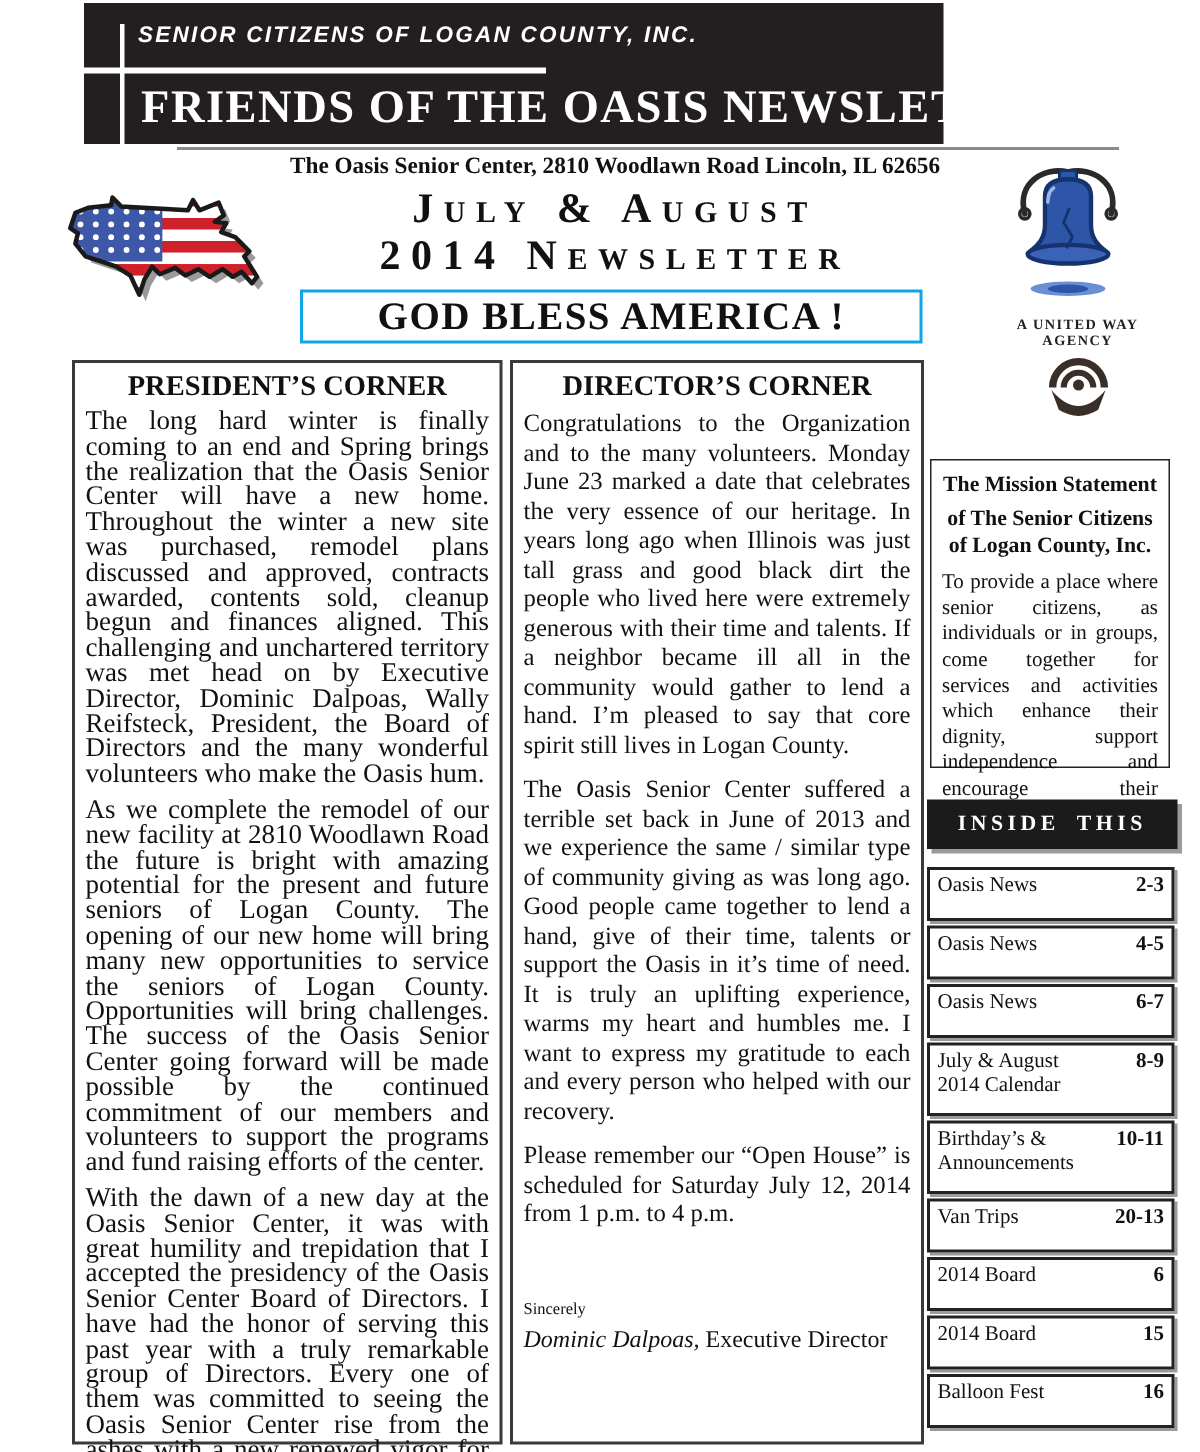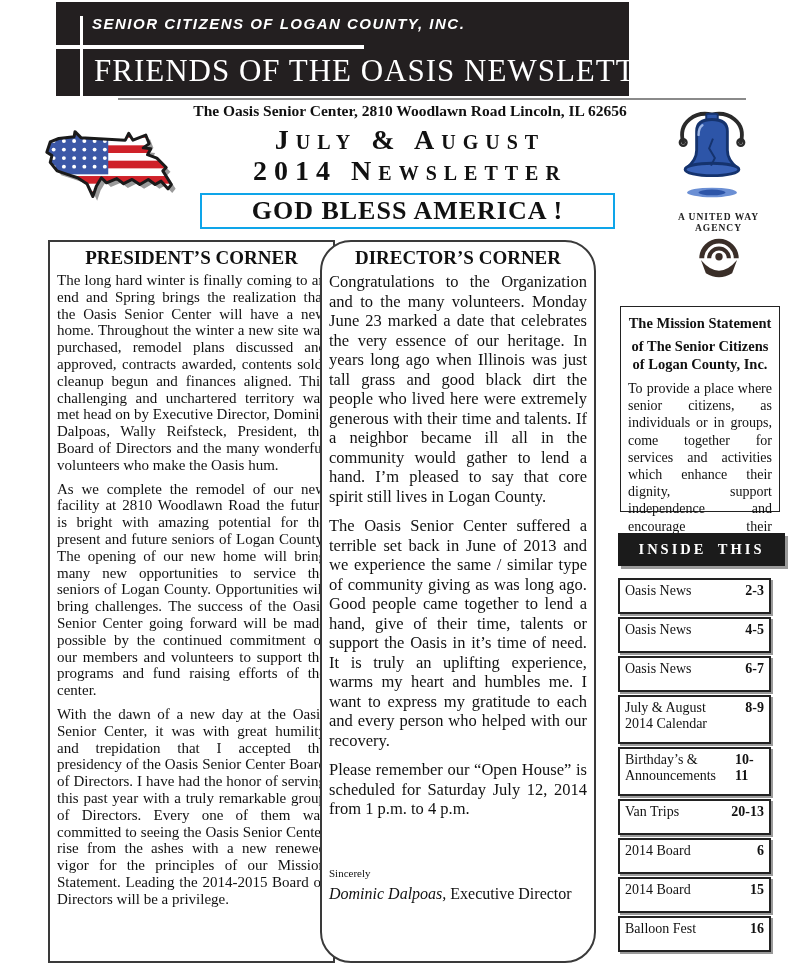--- a/index.html
+++ b/index.html
@@ -12,58 +12,58 @@
   
   .banner { position:absolute; left:56px; top:2px; width:573px; height:94px; background:#231f20; }
   .banner-org {
     position:absolute; left:36px; top:13px; color:#fff;
     font-family:"Liberation Sans","DejaVu Sans",sans-serif;
     font-style:italic; font-weight:bold; font-size:15px; letter-spacing:1.5px; white-space:nowrap;
   }
   .banner-rule { position:absolute; left:-2px; top:43px; width:310px; height:4px; background:#fff; }
   .banner-title {
     position:absolute; left:38px; top:51px; color:#fff;
-    font-weight:normal; font-size:31px; letter-spacing:1px; white-space:nowrap;
+    font-weight:bold; font-size:31px; letter-spacing:1px; white-space:nowrap;
   }
   .banner-cross { position:absolute; left:24px; top:14px; width:3px; height:80px; background:#fff; }
   .banner-shadow { position:absolute; left:118px; top:98px; width:628px; height:2px; background:#8a8a8a; }
   
   .address { position:absolute; left:110px; top:102px; width:600px; text-align:center;
     font-weight:bold; font-size:15.5px; }
   .issue { position:absolute; left:205px; top:124px; width:410px; text-align:center; }
   .issue-line { font-variant:small-caps; font-weight:bold; font-size:28px; letter-spacing:7px; line-height:31px; }
   .god-bless { position:absolute; left:200px; top:193px; width:415px; height:36px;
     border:2px solid #0ea5e9; text-align:center; font-weight:bold; font-size:26px;
     letter-spacing:1px; line-height:32px; }
   .flag-wrap { position:absolute; left:40px; top:126px; width:145px; height:112px; }
   .bell-wrap { position:absolute; left:664px; top:108px; width:96px; height:96px; }
   .uw-wrap { position:absolute; left:666px; top:212px; width:105px; text-align:center; }
   .uw-text { font-weight:bold; font-size:9.5px; letter-spacing:1px; line-height:11px; color:#222; }
   .uw-logo { margin-top:3px; }
   
   .colbox { position:absolute; top:240px; height:723px; border:2px solid #3a3a3a; background:#fff; padding:3px 7px; }
   .president { left:48px;  width:287px; }
-  .director  { left:320px; width:276px;border-radius:31px; }
+  .director  { left:340px; width:276px; }
   .col-title { text-align:center; font-weight:bold; font-size:19px; margin:2px 0 3px 0; }
-  .president p { font-size:15px; line-height:16.8px; text-align:justify; margin:0 0 7px 0; }
+  .president p { font-size:18px; line-height:16.8px; text-align:justify; margin:0 0 7px 0; }
   .director  p { font-size:16.5px; line-height:19.5px; text-align:justify; margin:0 0 10px 0; }
   .closing { font-size:11px; margin-top:48px; }
   .sig-director { font-size:16px; margin-top:6px; }
   .sig-director .sig-name { font-style:italic; }
   
   .mission { position:absolute; left:620px; top:306px; width:160px; height:206px;
     border:1.5px solid #222; padding:7px 7px; }
   .mission-title { text-align:center; font-weight:bold; font-size:14.5px; line-height:18px; }
   .mission-title.first { margin-bottom:5px; }
   .mission-body { font-size:14px; line-height:17.2px; text-align:justify; margin-top:7px; }
   .inside-header { position:absolute; left:618px; top:533px; width:167px; height:33px;
     background:#1b1b1b; color:#fff; font-weight:bold; font-size:14.5px;
     letter-spacing:3px; word-spacing:5px; text-align:center; line-height:33px;
     box-shadow:3px 3px 0 #9a9a9a; }
-  .inside-list { position:absolute; left:618px; top:578px; width:153px; }
+  .inside-list { position:absolute; left:618px; top:578px; width:165px; }
   .inside-row { border:2px solid #222; background:#fff; min-height:36px;
     padding:3px 5px 10px 5px; margin-bottom:3px; display:flex;
     justify-content:space-between; align-items:flex-start;
     box-shadow:2px 2px 0 #9a9a9a; }
   .inside-label { font-size:14px; line-height:16px; max-width:110px; }
   .inside-pages { font-size:14px; font-weight:bold; line-height:16px; }
 </style>
 </head>
 <body>
 

